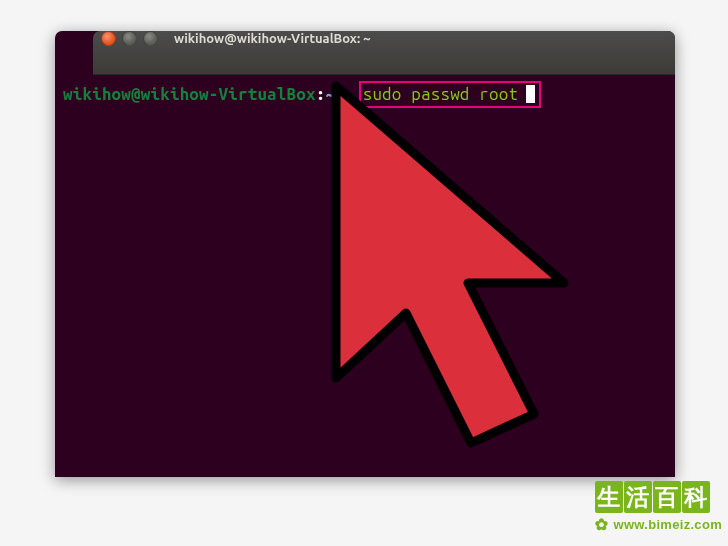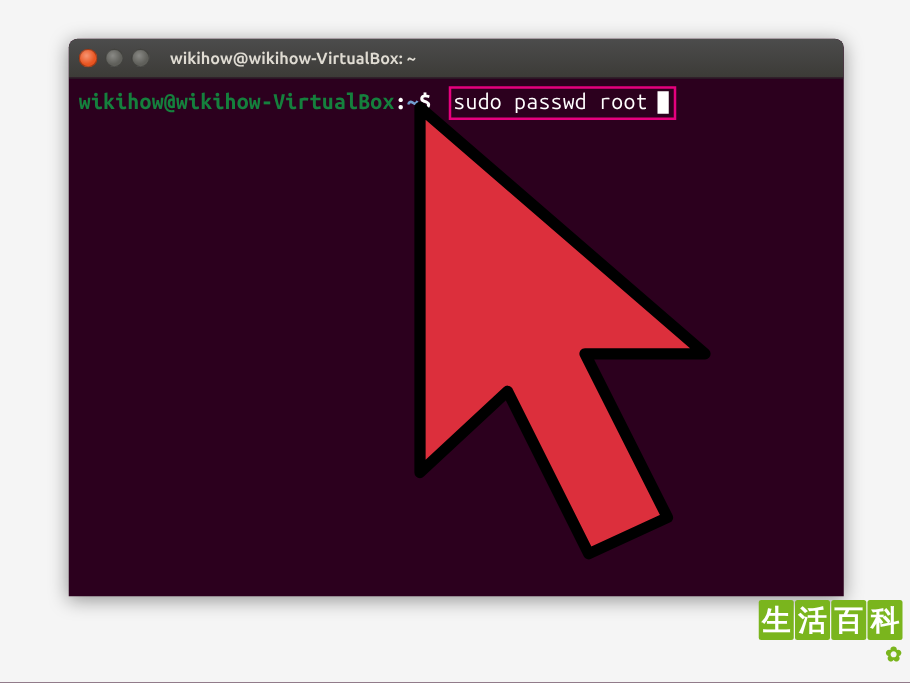--- a/index.html
+++ b/index.html
@@ -16,27 +16,28 @@
       left: 55px;
       top: 31px;
       width: 620px;
       height: 446px;
       background: #2c001e;
       border-radius: 7px 7px 0 0;
       box-shadow: 0 3px 15px rgba(0,0,0,0.4);
       overflow: hidden;
     }
     .titlebar {
-      height: 32px;
+      height: 44px;
       background: linear-gradient(to bottom, #4c4c4c 0%, #3c3b37 100%);
       display: flex;
-      align-items: center;
+      align-items: flex-start;
       padding: 0 8px;
       border-radius: 7px 7px 0 0;
       border-bottom: 1px solid #2a2a2a;
+      margin-left: 38px;
     }
     .window-btn {
       width: 15px;
       height: 15px;
       border-radius: 50%;
       margin-right: 6px;
       display: inline-block;
       border: 1px solid rgba(0,0,0,0.3);
     }
     .btn-close { background: radial-gradient(circle at 40% 35%, #f79674, #e95420 60%); }
@@ -55,21 +56,21 @@
       line-height: 1.35;
       color: #ffffff;
       font-family: "Ubuntu Mono", "DejaVu Sans Mono", monospace;
       letter-spacing: 0.2px;
     }
     .prompt-user { color: #15803d; font-weight: bold; }
     .prompt-colon { color: #ffffff; font-weight: bold; }
     .prompt-path { color: #729fcf; font-weight: bold; }
     .prompt-dollar { color: #ffffff; font-weight: bold; }
     .command-highlight {
-      color: #ffffff;
+      color: #84cc16;
       border: 2px solid #e6007e;
       padding: 0 4px 0 2px;
       margin-left: 4px;
       display: inline-block;
     }
     .cursor {
       display: inline-block;
       width: 9px;
       height: 18px;
       background: #ffffff;
@@ -144,14 +145,15 @@
 
 <div class="watermark">
   <div class="wm-chars">
     <span class="wm-char">生</span>
     <span class="wm-char">活</span>
     <span class="wm-char">百</span>
     <span class="wm-char">科</span>
   </div>
   <div class="wm-url">
     <span class="wm-flower">✿</span>
+    <span>www.bimeiz.com</span>
   </div>
 </div>
 
 </body></html>

